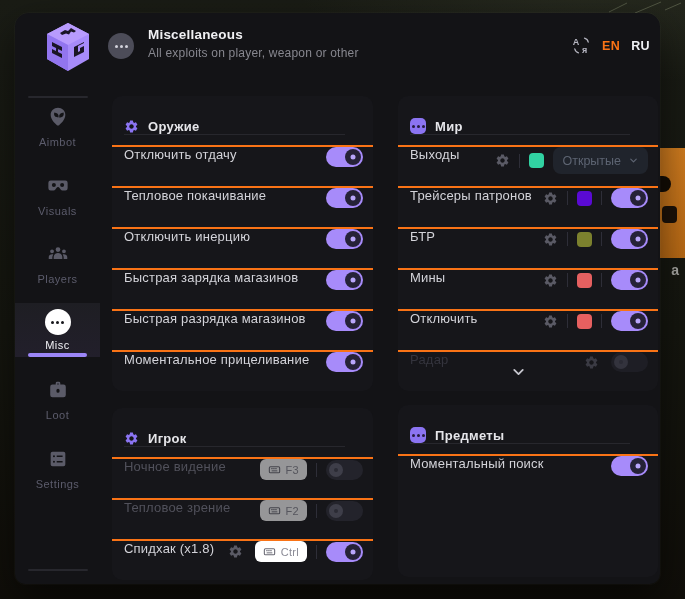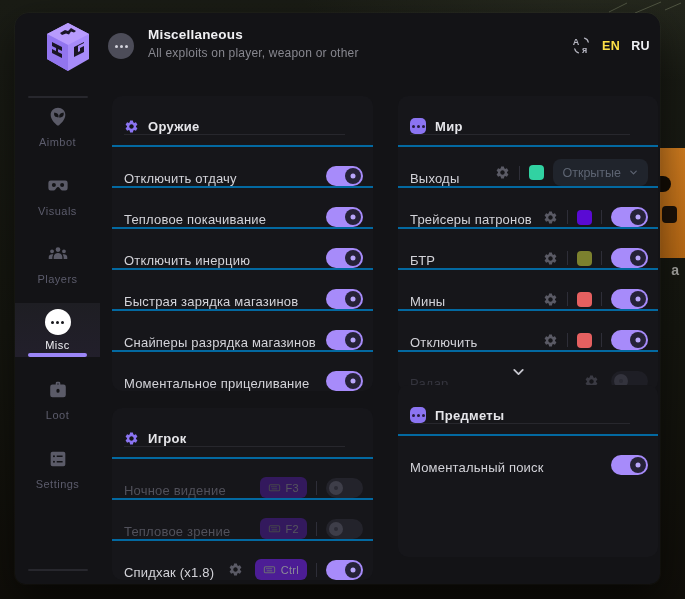--- a/index.html
+++ b/index.html
@@ -38,36 +38,36 @@
   .dots{display:inline-flex;gap:2px;align-items:center}
   .dots i{width:3px;height:3px;border-radius:50%;background:currentColor}
   
   .hdr-avatar{position:absolute;left:93px;top:20px;width:26px;height:26px;border-radius:50%;
     background:#4c4c58;display:flex;align-items:center;justify-content:center;color:#d3d3dc}
   .hdr-text{position:absolute;left:133px;top:14px}
   .hdr-title{font-size:13.5px;font-weight:bold;color:#f0f0f3;letter-spacing:.2px}
   .hdr-sub{font-size:12px;color:#87878f;margin-top:4px;letter-spacing:.2px}
   .lang{position:absolute;right:10px;top:23px;display:flex;align-items:center;gap:11px}
   .lang .tr-ic{width:19px;height:19px;color:#b5b5c0}
-  .lang-en{font-size:12.5px;font-weight:bold;color:#fde047;letter-spacing:.4px;cursor:pointer}
+  .lang-en{font-size:12.5px;font-weight:bold;color:#f97316;letter-spacing:.4px;cursor:pointer}
   .lang-ru{font-size:12.5px;font-weight:bold;color:#eef0f4;letter-spacing:.4px;cursor:pointer}
   
   .card{position:absolute;background:#16161a;border-radius:10px}
   .card-weapon{left:97px;top:83px;width:261px;height:295px}
   .card-world{left:383px;top:83px;width:260px;height:295px}
   .card-player{left:97px;top:395px;width:261px;height:172px}
-  .card-items{left:383px;top:372px;width:260px;height:172px}
+  .card-items{left:383px;top:392px;width:260px;height:172px}
   .card-head{height:38px;display:flex;align-items:flex-end;gap:9px;padding:0 12px}
   .card-head .sic{width:15px;height:15px;color:#8b74f2}
   .dots-ic{width:16px;height:16px;border-radius:5px;background:#8b74f2;display:inline-flex;align-items:center;justify-content:center;color:#241c3e}
   .sec-title{font-size:13px;font-weight:bold;color:#e6e6ea;letter-spacing:.3px}
   .card-divider{height:1px;background:#27272d;margin:0 28px 0 12px}
   .rows{margin-top:10px}
-  .row{height:41px;box-sizing:border-box;border-top:2px solid #0369a1;
-    display:flex;align-items:flex-end;padding:0 10px 0 12px;position:relative}
+  .row{height:41px;box-sizing:border-box;border-top:2px solid #f97316;
+    display:flex;align-items:flex-start;padding:0 10px 0 12px;position:relative}
   .row-label{font-size:13px;color:#d3d3d9;letter-spacing:.2px}
   .row.dim1 .row-label{color:#51515b}
   .row.dim2 .row-label{color:#34343d}
   .controls{margin-left:auto;display:flex;align-items:center}
   .gear{width:15px;height:15px;color:#5a5a65;display:inline-block}
   .row.dim2 .gear{color:#3a3a43}
   .vdiv{width:1px;height:14px;background:#2e2e38;margin:0 9px}
   .swatch{width:15px;height:15px;border-radius:4px}
   
   .toggle{width:37px;height:20px;border-radius:10px;position:relative;flex:none;cursor:pointer}
@@ -75,21 +75,21 @@
   .toggle .knob:after{content:"";position:absolute;left:50%;top:50%;transform:translate(-50%,-50%);border-radius:50%}
   .toggle.on{background:#a78bfa}
   .toggle.on .knob{right:2px;top:2px;width:16px;height:16px;background:#262238}
   .toggle.on .knob:after{width:5px;height:5px;background:#b9a6fb}
   .toggle.off{background:#23232b}
   .toggle.off .knob{left:3px;top:3px;width:14px;height:14px;background:#3e3e49}
   .toggle.off .knob:after{width:4px;height:4px;background:#2b2b34}
   .row.dim2 .toggle.off{background:#1e1e25}
   .row.dim2 .toggle.off .knob{background:#33333d}
   
-  .kbd{display:inline-flex;align-items:center;gap:5px;background:#4c1d95;border-radius:6px;height:21px;
+  .kbd{display:inline-flex;align-items:center;gap:5px;background:#ffffff;border-radius:6px;height:21px;
     padding:0 8px;color:#8b8b96;font-size:11px;letter-spacing:.3px}
   .kbd svg{width:13px;height:13px;color:#6b6b76}
   .row.dim1 .kbd{opacity:.55}
   
   .dropdown{display:inline-flex;align-items:center;gap:7px;height:27px;background:#20242c;border-radius:8px;
     padding:0 9px;color:#5d6472;font-size:12.5px;margin-left:9px;cursor:pointer}
   .dropdown svg{width:11px;height:11px}
   
   .row-chev{position:absolute;left:112px;top:50%;transform:translateY(-50%);width:17px;height:17px;color:#c6c6ce;cursor:pointer}
   .sm-gap{margin-right:12px}
@@ -252,21 +252,21 @@
       </div>
       <div class="row">
         <span class="row-label">Быстрая зарядка магазинов</span>
         <span class="controls">
             <span class="toggle on">
               <span class="knob"></span>
             </span>
           </span>
       </div>
       <div class="row">
-        <span class="row-label">Снайперы разрядка магазинов</span>
+        <span class="row-label">Быстрая разрядка магазинов</span>
         <span class="controls">
             <span class="toggle on">
               <span class="knob"></span>
             </span>
           </span>
       </div>
       <div class="row">
         <span class="row-label">Моментальное прицеливание</span>
         <span class="controls">
             <span class="toggle on">

